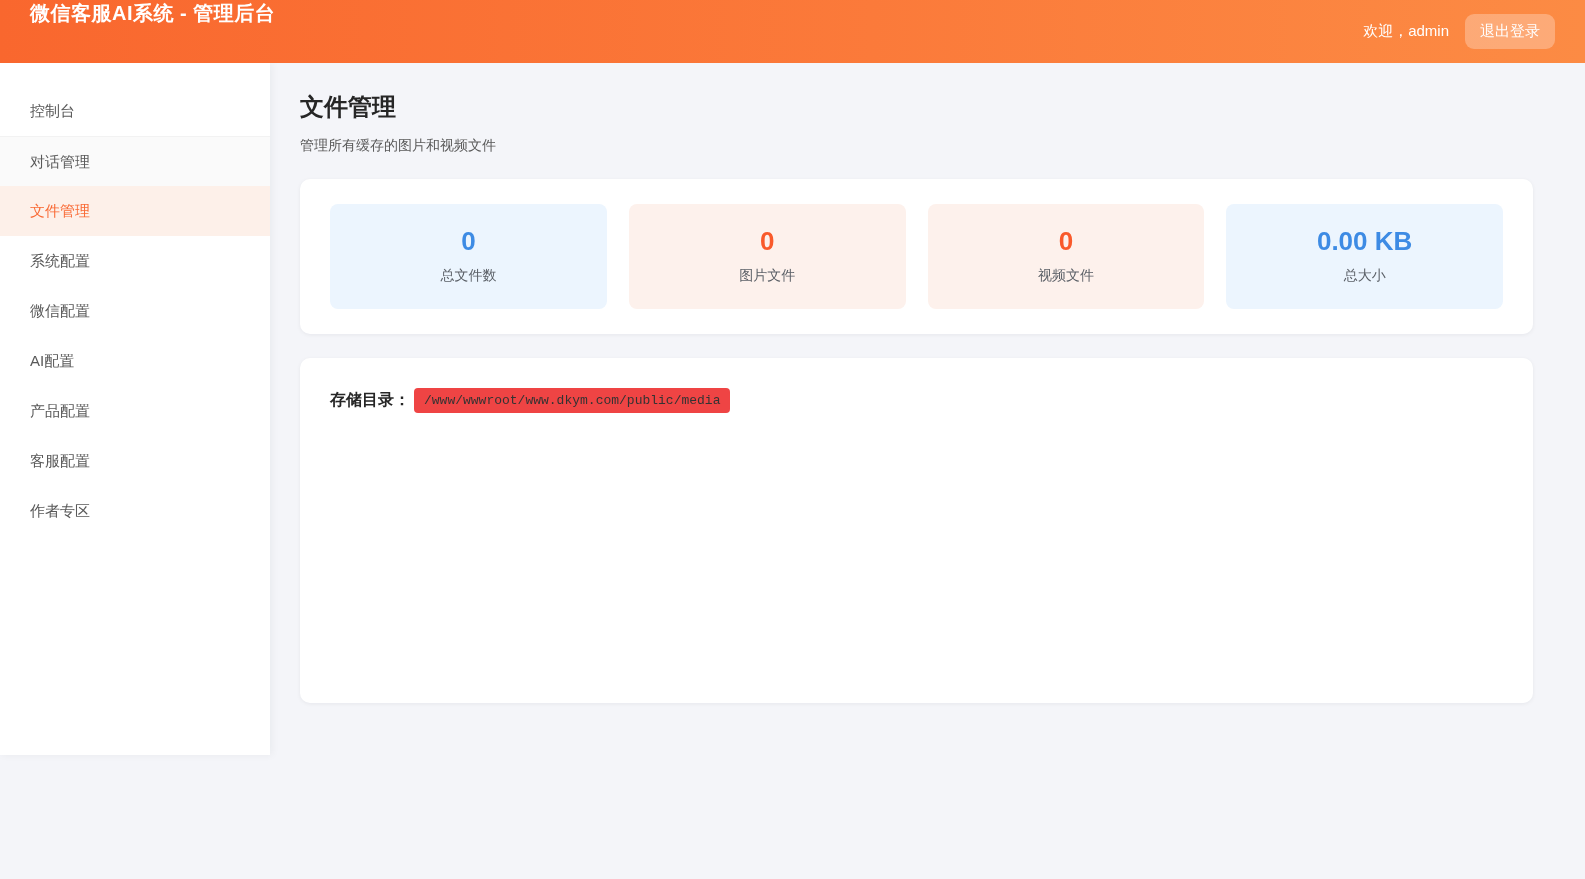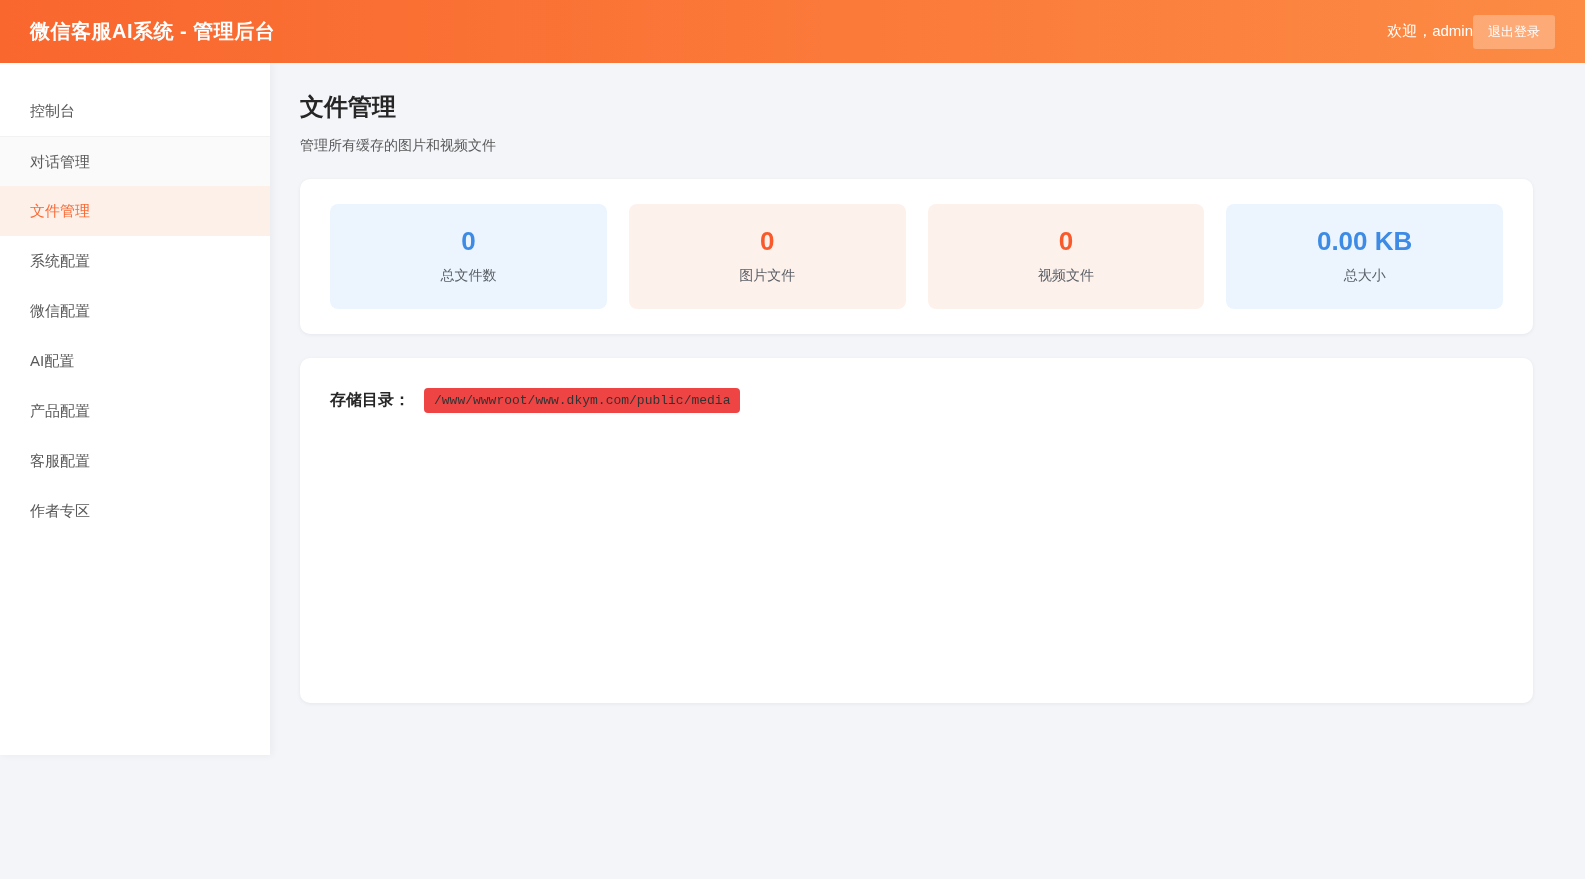--- a/index.html
+++ b/index.html
@@ -8,42 +8,41 @@
     font-family: "Liberation Sans", "DejaVu Sans", sans-serif;
     background: #f4f5f9;
     color: #262626;
   }
 
   
   .app-header {
     height: 63px;
     background: linear-gradient(90deg, #f9672e 0%, #fb7a3a 55%, #fc8b44 100%);
     display: flex;
-    align-items: center;
     justify-content: space-between;
     padding: 0 30px;
     position: relative;
     z-index: 5;
   }
   .app-header .title {
     color: #ffffff;
     font-size: 20px;
     font-weight: bold;
     letter-spacing: 0.5px;
   }
-  .header-right { display: flex; align-items: center; }
+  .header-right { display: flex; align-items: center; gap: 16px; }
   .welcome-text { color: #ffffff; font-size: 15px; }
   .logout-btn {
     background: rgba(255,255,255,0.28);
     color: #ffffff;
     border: none;
-    font-size: 13px;
+    font-size: 15px;
     font-family: inherit;
     padding: 8px 15px;
-    border-radius: 3px;
+    border-radius: 9px;
     cursor: pointer;
   }
 
   
   .layout { display: flex; height: 692px; }
 
   
   .sidebar {
     width: 270px;
     background: #ffffff;
@@ -96,21 +95,21 @@
   }
   .stat-box.blue { background: #ecf5fe; }
   .stat-box.orange { background: #fdf1ec; }
   .stat-value { font-size: 26px; font-weight: bold; }
   .stat-box.blue .stat-value { color: #3d8be4; }
   .stat-box.orange .stat-value { color: #f95a2b; }
   .stat-label { font-size: 14px; color: #5a5f66; margin-top: 10px; }
 
   
   .files-card { padding: 30px; min-height: 345px; }
-  .storage-row { display: flex; align-items: center; gap: 14px; }
+  .storage-row { display: flex; align-items: center; gap: 4px; }
   .storage-label { font-size: 16px; font-weight: bold; color: #262626; }
   .storage-path {
     font-family: "Liberation Mono", "DejaVu Sans Mono", monospace;
     font-size: 13px;
     color: #333333;
     background: #ef4444;
     padding: 5px 10px;
     border-radius: 4px;
   }
   .empty-state {

